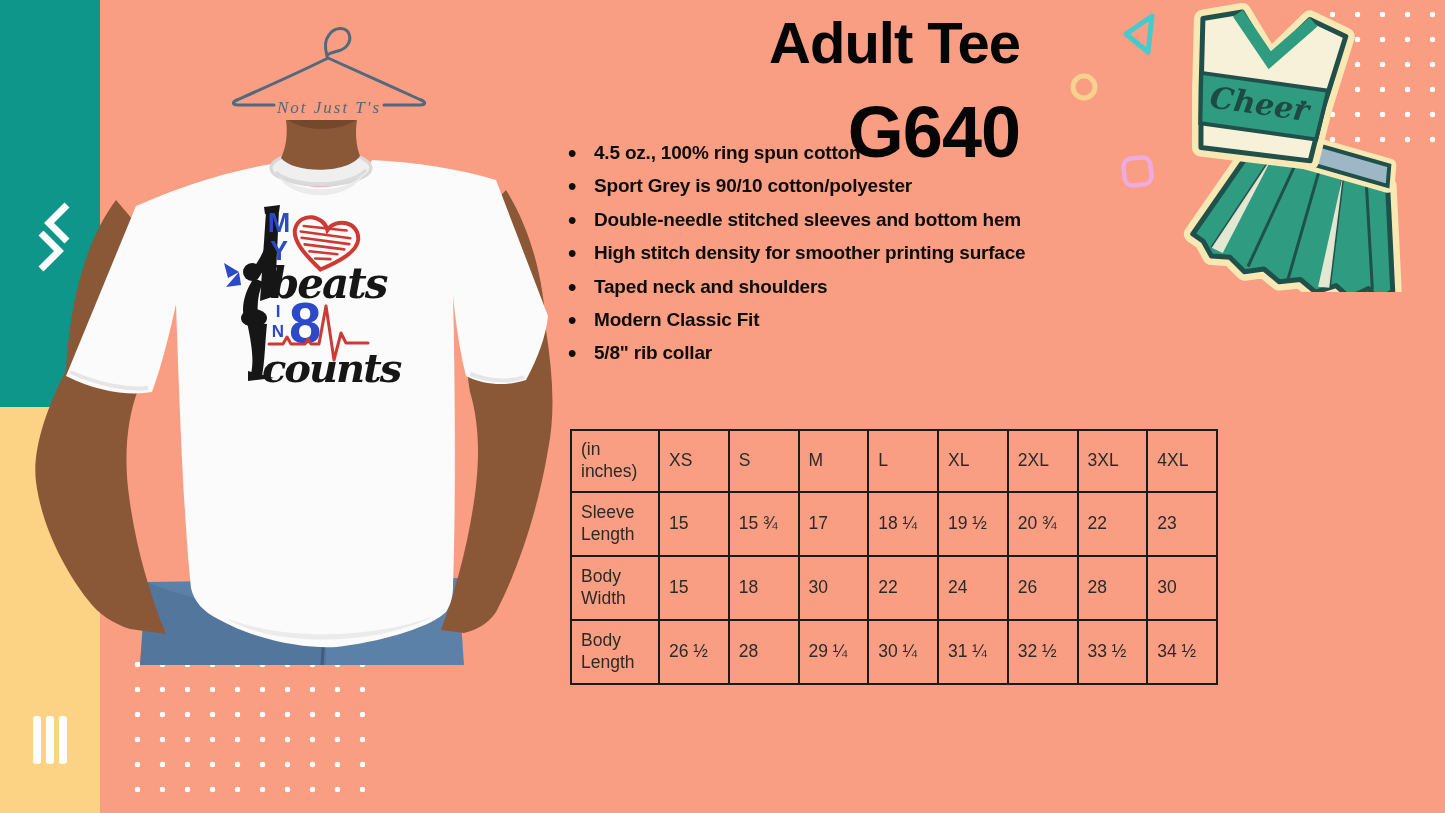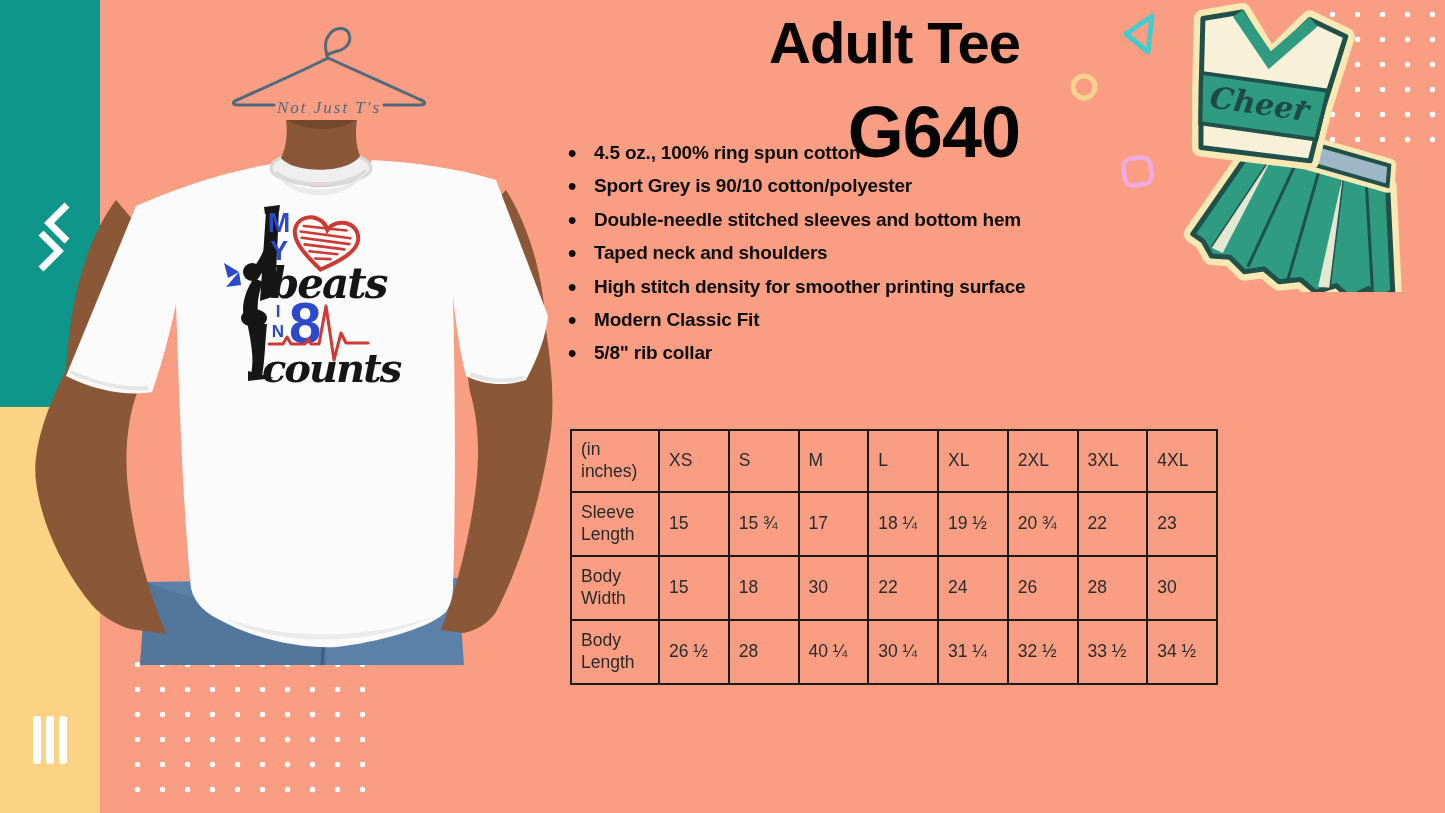--- a/index.html
+++ b/index.html
@@ -179,22 +179,22 @@
 
   <div class="title-block">
     <h1>Adult Tee</h1>
     <h2>G640</h2>
   </div>
 
   <ul class="features">
     <li>4.5 oz., 100% ring spun cotton</li>
     <li>Sport Grey is 90/10 cotton/polyester</li>
     <li>Double-needle stitched sleeves and bottom hem</li>
+    <li>High stitch density for smoother printing surface</li>
     <li>Taped neck and shoulders</li>
-    <li>High stitch density for smoother printing surface</li>
     <li>Modern Classic Fit</li>
     <li>5/8" rib collar</li>
   </ul>
 
   <table class="size-table">
     <colgroup>
       <col class="c0">
         <col>
         <col>
         <col>
@@ -235,21 +235,21 @@
       <td>22</td>
       <td>24</td>
       <td>26</td>
       <td>28</td>
       <td>30</td>
     </tr>
     <tr>
       <td>Body Length</td>
       <td>26 ½</td>
       <td>28</td>
-      <td>40 ¼</td>
+      <td>29 ¼</td>
       <td>30 ¼</td>
       <td>31 ¼</td>
       <td>32 ½</td>
       <td>33 ½</td>
       <td>34 ½</td>
     </tr>
     </tbody>
   </table>
 
   <svg class="art" style="left:1040px;top:8px;" width="170" height="200" viewBox="0 0 170 200">

